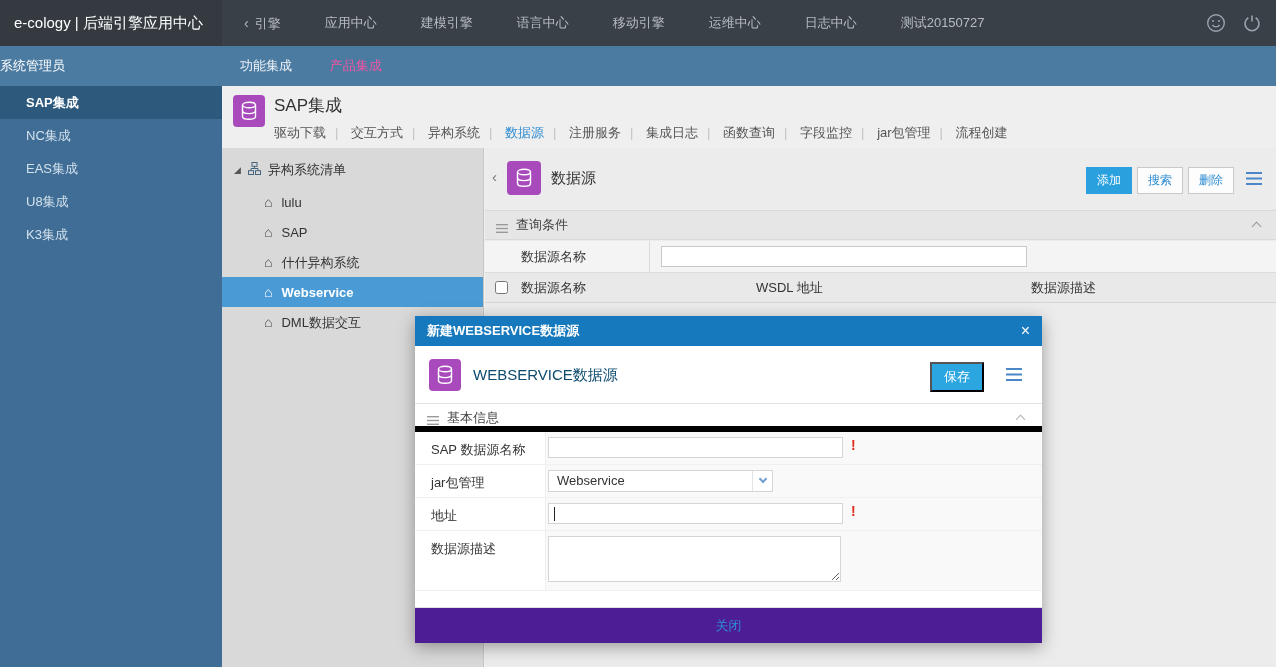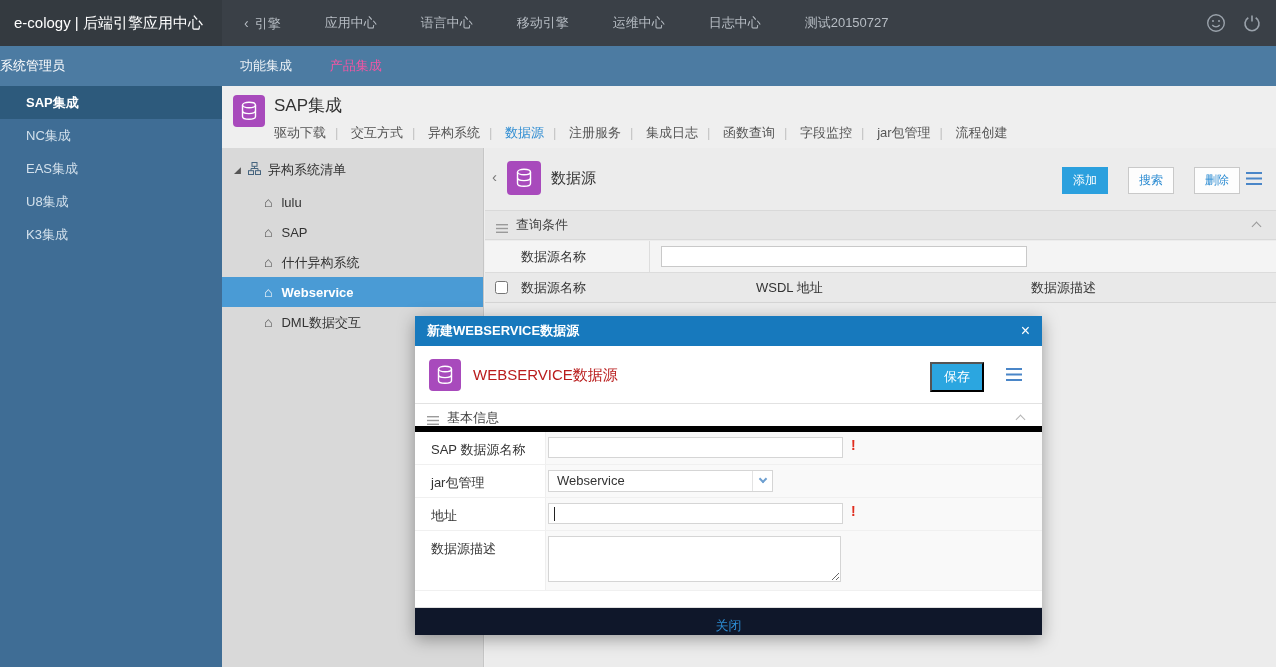--- a/index.html
+++ b/index.html
@@ -55,21 +55,21 @@
   .tree-item .home { margin-right:9px; font-size:14px; color:#4d4d4d; }
   .tree-item.selected { background:#4a9bd5; color:#fff; font-weight:bold; }
   .tree-item.selected .home { color:#fff; }
 
   
   .content-panel { position:absolute; left:263px; top:62px; right:0; bottom:0; background:#ececec; }
   .cp-header { position:absolute; left:0; top:0; width:100%; height:62px; }
   .collapse-arrow { position:absolute; left:7px; top:20px; color:#777; font-size:15px; cursor:pointer; }
   .cp-icon { position:absolute; left:22px; top:13px; }
   .cp-title { position:absolute; left:66px; top:21px; font-size:15px; color:#333; }
-  .cp-buttons { position:absolute; right:36px; top:19px; display:flex; gap:20px; }
+  .cp-buttons { position:absolute; right:42px; top:19px; display:flex; gap:5px; }
   .btn { font-size:12px; padding:4px 10px; cursor:pointer; white-space:nowrap; }
   .btn.primary { background:#2ba0de; color:#fff; border:1px solid #2ba0de; }
   .btn.ghost { background:#fdfdfd; color:#2d8cd2; border:1px solid #c9c9c9; }
   .cp-list-icon { position:absolute; right:14px; top:24px; cursor:pointer; }
 
   .query-bar { position:absolute; left:0; top:62px; width:100%; height:30px; background:#e6e6e6;
                border-top:1px solid #d9d9d9; border-bottom:1px solid #d9d9d9; }
   .qb-icon { position:absolute; left:11px; top:10px; }
   .qb-title { position:absolute; left:31px; top:0; line-height:28px; font-size:13px; color:#444; }
   .chevron-up { position:absolute; display:inline-block; width:7px; height:7px;
@@ -90,21 +90,21 @@
   .th-3 { position:absolute; left:546px; line-height:30px; }
 
   
   .modal { position:absolute; left:415px; top:316px; width:627px; background:#fff;
            box-shadow:0 4px 16px rgba(0,0,0,0.35); z-index:20; }
   .m-titlebar { height:30px; background:#1779bd; color:#fff; font-size:13px; font-weight:bold;
                 line-height:30px; padding:0 12px; position:relative; }
   .m-close { position:absolute; right:12px; top:0; line-height:30px; font-size:16px; font-weight:normal; cursor:pointer; }
   .m-header { height:58px; position:relative; border-bottom:1px solid #e2e2e2; background:#fff; }
   .m-icon { position:absolute; left:14px; top:13px; }
-  .m-title { position:absolute; left:58px; top:20px; font-size:15px; color:#b91c1c; }
+  .m-title { position:absolute; left:58px; top:20px; font-size:15px; color:#0c4a6e; }
   .m-save { position:absolute; right:58px; top:16px; background:#2ba6e0; color:#fff; font-size:13px;
             padding:4px 12px; cursor:pointer; }
   .m-list-icon { position:absolute; right:20px; top:22px; cursor:pointer; }
   .m-section { height:28px; position:relative; border-bottom:6px solid #000000; background:#fff; }
   .m-section .qb-icon { top:9px; left:12px; }
   .m-section .sec-title { position:absolute; left:32px; line-height:28px; font-size:13px; color:#444; }
   .m-section .chevron-up { right:18px; top:12px; border-color:#b5b5b5; }
 
   .m-row { display:flex; border-bottom:1px solid #f0f0f0; min-height:33px; }
   .m-label { width:130px; font-size:13px; color:#333; padding:9px 0 0 16px; background:#fff; }
@@ -113,33 +113,34 @@
   .m-req { color:#e02d1f; font-weight:bold; font-size:14px; margin-left:8px; vertical-align:top; }
   .m-select { width:225px; height:22px; border:1px solid #d5d5d5; background:#fff; position:relative;
               font-size:13px; line-height:20px; padding-left:8px; color:#333; cursor:pointer; }
   .sel-arrow-box { position:absolute; right:0; top:0; width:20px; height:20px; border-left:1px solid #e3e3e3; }
   .sel-arrow { position:absolute; right:6px; top:5px; width:6px; height:6px;
                border-right:2px solid #6d9fd0; border-bottom:2px solid #6d9fd0; transform:rotate(45deg); }
   .m-caret { position:absolute; left:8px; top:9px; width:1px; height:14px; background:#222; }
   .m-textarea { width:293px; height:46px; border:1px solid #d5d5d5; background:#fff; font-size:13px; }
   .m-row.tall { min-height:58px; }
   .m-gap { height:16px; background:#fff; }
-  .m-footer { height:28px; line-height:36px; text-align:center; background:#0f172a; border-top:1px solid #e0e0e0; }
+  .m-footer { height:36px; line-height:36px; text-align:center; background:#4c1d95; border-top:1px solid #e0e0e0; }
   .m-footer .close-link { color:#2d8cd2; font-size:13px; cursor:pointer; }
 </style>
 </head>
 <body>
 
 <header class="topbar">
   <div class="logo">e-cology | 后端引擎应用中心</div>
   <nav class="top-tabs">
     <div class="top-tab">
       <span class="chev">‹</span><span>引擎</span>
     </div>
     <div class="top-tab">应用中心</div>
+    <div class="top-tab">建模引擎</div>
     <div class="top-tab">语言中心</div>
     <div class="top-tab">移动引擎</div>
     <div class="top-tab">运维中心</div>
     <div class="top-tab">日志中心</div>
     <div class="top-tab">测试20150727</div>
   </nav>
   <div class="top-icons">
     <span>
       <svg width="20" height="20" viewBox="0 0 20 20" fill="none">
         <circle cx="10" cy="10" r="8.3" stroke="#9aa2ab" stroke-width="1.4"></circle>

